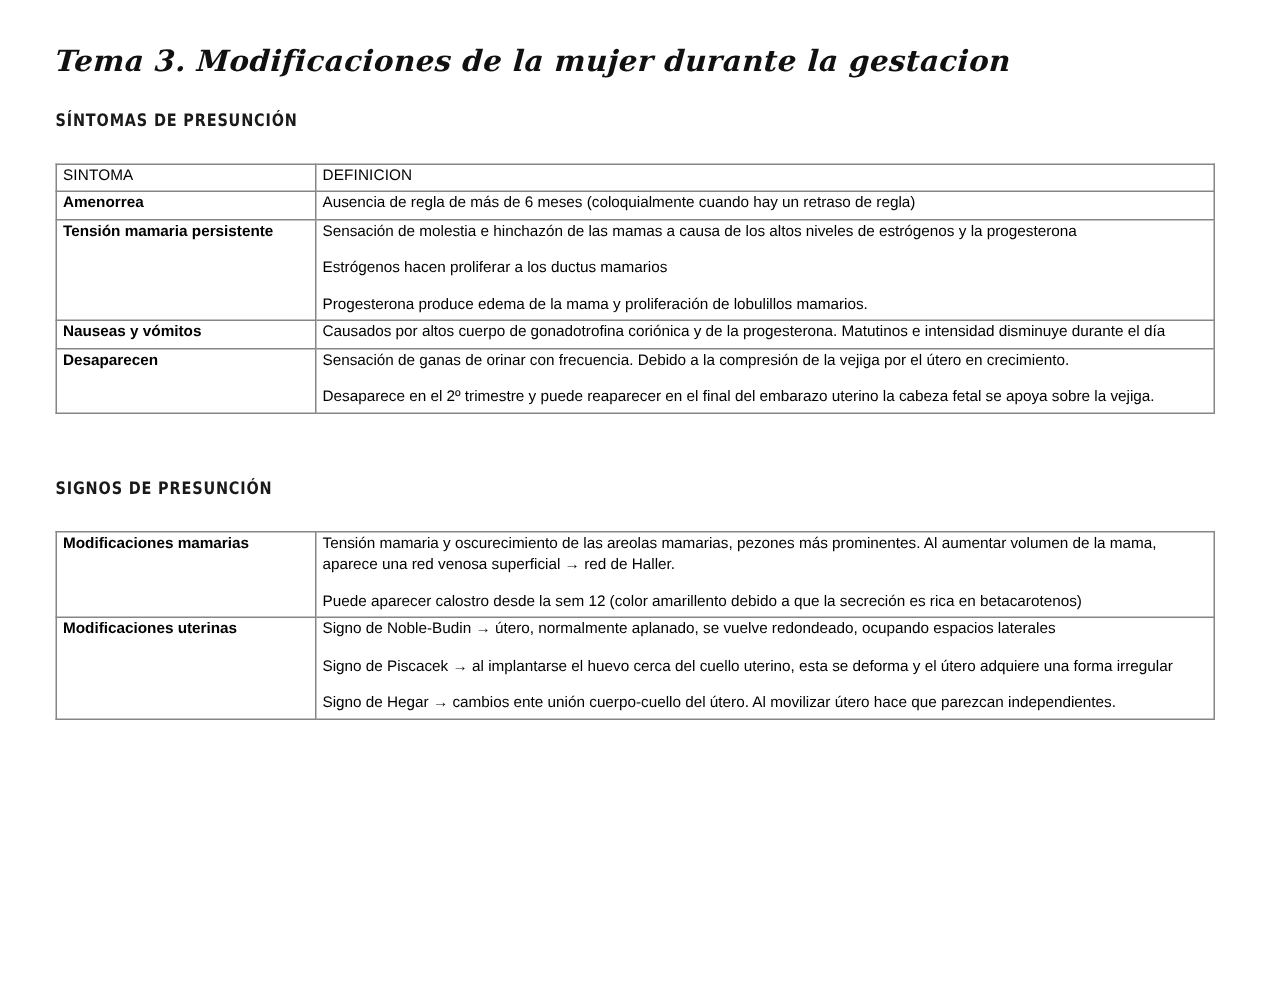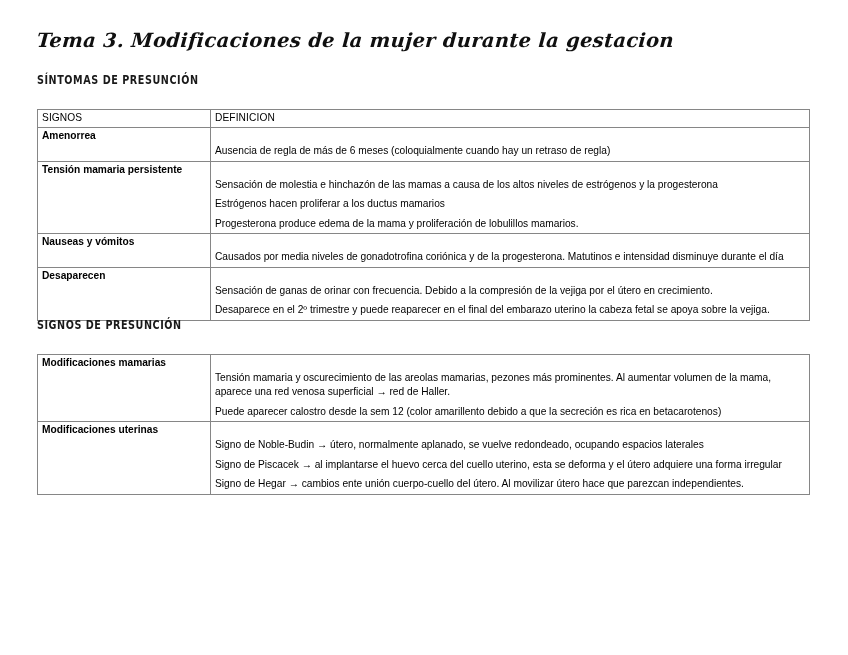--- a/index.html
+++ b/index.html
@@ -73,61 +73,61 @@
     vertical-align: top;
     color: #000000;
   }
   .tbl col.c-term { width: 173px; }
   .tbl col.c-def  { width: 599px; }
 
   .tbl .hdr td {
     font-weight: 400;
     letter-spacing: 0.1px;
   }
-  .cell-line { display: block; white-space: normal; margin-top: 15px; }
-  .cell-line + .cell-line { margin-top: 5px; }
+  .cell-line { display: block; white-space: normal; }
+  .cell-line + .cell-line { margin-top: 10px; }
   .term { white-space: normal; font-weight: bold; }
 </style>
 </head>
 <body>
 
 <div class="page">
 
   <div class="doc-title">Tema 3. Modificaciones de la mujer durante la gestacion</div>
 
   <div class="section-heading s1">SÍNTOMAS DE PRESUNCIÓN</div>
 
   <table class="tbl t1">
     <colgroup>
         <col class="c-term">
         <col class="c-def">
       </colgroup>
     <tbody>
       <tr class="hdr">
-        <td>SIGNOS</td>
+        <td>SINTOMA</td>
         <td>DEFINICION</td>
       </tr>
       <tr>
         <td class="term">Amenorrea</td>
         <td>
           <span class="cell-line">Ausencia de regla de más de 6 meses (coloquialmente cuando hay un retraso de regla)</span>
         </td>
       </tr>
       <tr>
         <td class="term">Tensión mamaria persistente</td>
         <td>
           <span class="cell-line">Sensación de molestia e hinchazón de las mamas a causa de los altos niveles de estrógenos y la progesterona</span>
           <span class="cell-line">Estrógenos hacen proliferar a los ductus mamarios</span>
           <span class="cell-line">Progesterona produce edema de la mama y proliferación de lobulillos mamarios.</span>
         </td>
       </tr>
       <tr>
         <td class="term">Nauseas y vómitos</td>
         <td>
-          <span class="cell-line">Causados por media niveles de gonadotrofina coriónica y de la progesterona. Matutinos e intensidad disminuye durante el día</span>
+          <span class="cell-line">Causados por altos cuerpo de gonadotrofina coriónica y de la progesterona. Matutinos e intensidad disminuye durante el día</span>
         </td>
       </tr>
       <tr>
         <td class="term">Desaparecen</td>
         <td>
           <span class="cell-line">Sensación de ganas de orinar con frecuencia. Debido a la compresión de la vejiga por el útero en crecimiento.</span>
           <span class="cell-line">Desaparece en el 2º trimestre y puede reaparecer en el final del embarazo uterino la cabeza fetal se apoya sobre la vejiga.</span>
         </td>
       </tr>
     </tbody>

